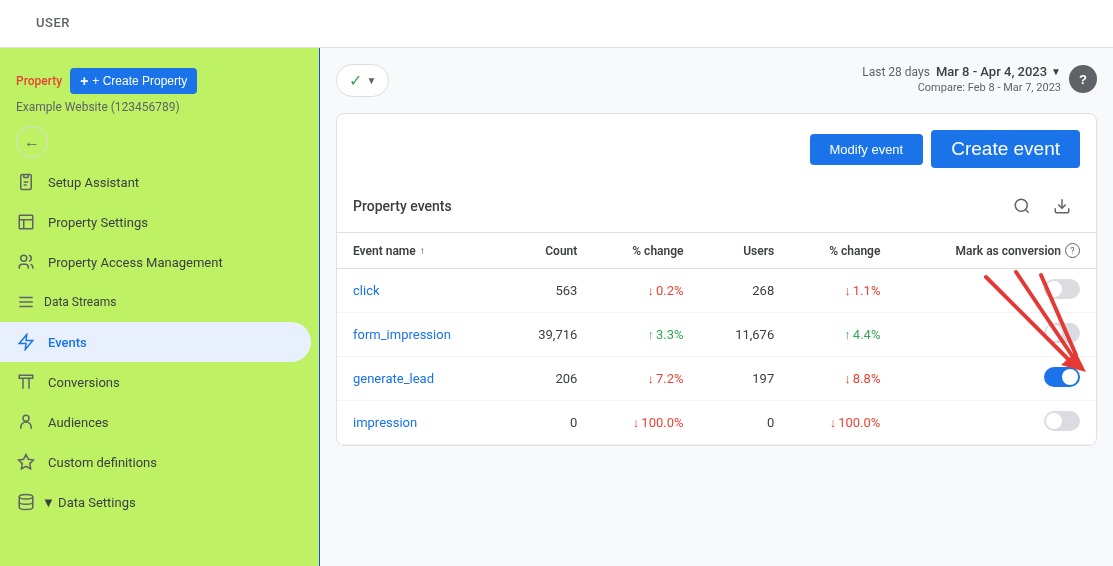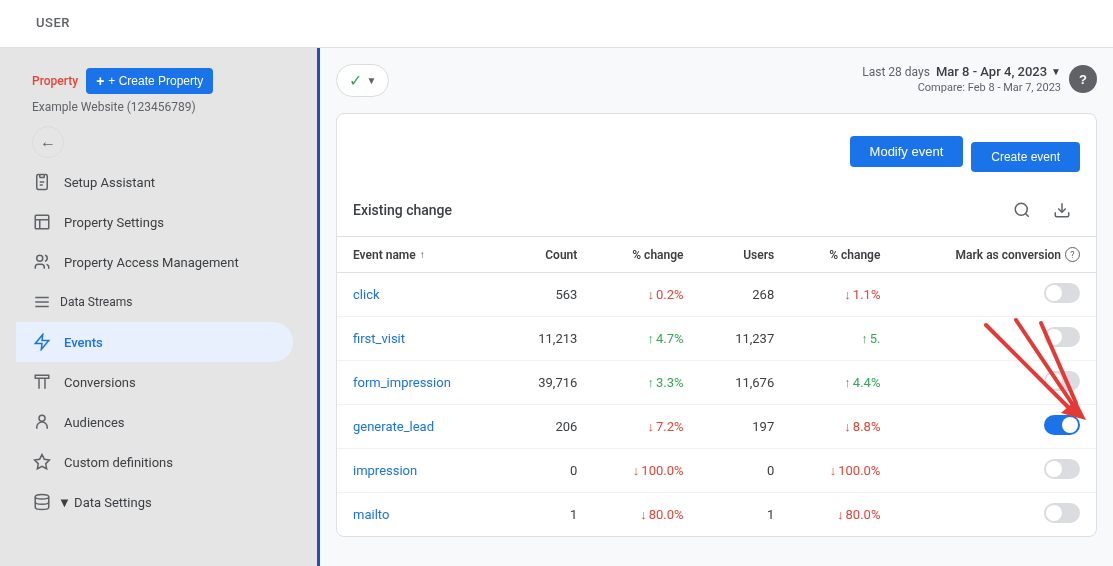--- a/index.html
+++ b/index.html
@@ -7,21 +7,21 @@
   </style>
 </head>
 <body>
 
 <div style="background:#fff; border-bottom:1px solid #e0e0e0; height:48px; display:flex; align-items:center; padding:0 24px; gap:8px;">
   <div style="font-size:13px; font-weight:500; padding:14px 12px; cursor:pointer; border-bottom:2px solid transparent; color:#5f6368; text-transform:uppercase; letter-spacing:0.5px; height:61px; display:flex; align-items:center;">USER</div>
 </div>
 
 <div style="display:flex; height:518px; overflow:hidden;">
 
-  <div style="width:320px; min-width:320px; background:#e5e5e5; border-right:3px solid #1d4ed8; overflow-y:auto; padding:12px 16px;">
+  <div style="width:320px; min-width:320px; background:#bef264; border-right:1px solid #1d4ed8; overflow-y:auto; padding:12px 0;">
 
     <div style="display:flex; align-items:center; gap:8px; padding:8px 16px 4px 16px;">
       <span style="font-size:12px; color:#ea4335; font-weight:500;">Property</span>
       <button style="display:flex; align-items:center; gap:4px; background:#1a73e8; color:#fff; border:none; border-radius:4px; padding:5px 10px; font-size:12px; font-weight:500; cursor:pointer;">
         <span style="font-size:14px; font-weight:bold;">+</span>
         <span style="white-space:nowrap;">+ Create Property</span>
       </button>
     </div>
     <div style="font-size:12px; color:#5f6368; padding:2px 16px 8px 16px;">Example Website (123456789)</div>
 
@@ -148,25 +148,25 @@
           <div style="font-size:11px; color:#5f6368;">Compare: Feb 8 - Mar 7, 2023</div>
         </div>
         <button style="width:28px; height:28px; border-radius:50%; background:#5f6368; color:#fff; display:flex; align-items:center; justify-content:center; font-size:13px; font-weight:bold; cursor:pointer; border:none; flex-shrink:0;">?</button>
       </div>
     </div>
 
     <div style="background:#fff; border-radius:8px; border:1px solid #e0e0e0;">
 
       <div style="display:flex; align-items:center; justify-content:flex-end; padding:16px 16px 12px 16px; gap:8px;">
         <button style="background:#1a73e8; color:#fff; border:none; border-radius:4px; padding:8px 20px; font-size:13px; font-weight:500; cursor:pointer;">Modify event</button>
-        <button style="background:#1a73e8; color:#fff; border:none; border-radius:4px; padding:8px 20px; font-size:12px; font-weight:500; cursor:pointer;margin-top:12px;">Create event</button>
+        <button style="background:#1a73e8; color:#fff; border:none; border-radius:4px; padding:8px 20px; font-size:19px; font-weight:500; cursor:pointer;">Create event</button>
       </div>
 
       <div style="display:flex; align-items:center; justify-content:space-between; padding:8px 16px; border-bottom:1px solid #e0e0e0;">
-        <span style="font-size:14px; font-weight:500; color:#3c4043;">Existing change</span>
+        <span style="font-size:14px; font-weight:500; color:#3c4043;">Property events</span>
         <div style="display:flex; align-items:center; gap:4px;">
           <button style="width:36px; height:36px; border-radius:50%; display:flex; align-items:center; justify-content:center; cursor:pointer; color:#5f6368; border:none; background:none; font-size:16px;">
             <svg width="18" height="18" viewBox="0 0 24 24" fill="none" stroke="currentColor" stroke-width="2">
                 <circle cx="11" cy="11" r="8"></circle>
                 <line x1="21" y1="21" x2="16.65" y2="16.65"></line>
               </svg>
           </button>
           <button style="width:36px; height:36px; border-radius:50%; display:flex; align-items:center; justify-content:center; cursor:pointer; color:#5f6368; border:none; background:none; font-size:16px;">
             <svg width="18" height="18" viewBox="0 0 24 24" fill="none" stroke="currentColor" stroke-width="2">
                 <path d="M21 15v4a2 2 0 0 1-2 2H5a2 2 0 0 1-2-2v-4"></path>
@@ -212,37 +212,20 @@
                   <span style="color:#ea4335; display:flex; align-items:center; justify-content:flex-end; gap:2px;">↓<span>1.1%</span></span>
                 </td>
               <td style="padding:10px 16px; text-align:right; border-bottom:1px solid #f1f3f4;">
                 <label style="position:relative; display:inline-block; width:36px; height:20px; cursor:pointer;">
                   <span style="position:absolute; top:0; left:0; right:0; bottom:0; background:#dadce0; border-radius:20px; display:block;"></span>
                   <span style="position:absolute; height:16px; width:16px; left:2px; bottom:2px; background:#fff; border-radius:50; display:block; top:2px; border-radius:50%;"></span>
                 </label>
               </td>
             </tr>
 
-            <tr>
-              <td style="padding:10px 16px; border-bottom:1px solid #f1f3f4;"><a style="color:#1a73e8; cursor:pointer; text-decoration:none;">first_visit</a></td>
-              <td style="padding:10px 16px; text-align:right; border-bottom:1px solid #f1f3f4;">11,213</td>
-              <td style="padding:10px 16px; text-align:right; border-bottom:1px solid #f1f3f4;">
-                  <span style="color:#34a853; display:flex; align-items:center; justify-content:flex-end; gap:2px;">↑<span>4.7%</span></span>
-                </td>
-              <td style="padding:10px 16px; text-align:right; border-bottom:1px solid #f1f3f4;">11,237</td>
-              <td style="padding:10px 16px; text-align:right; border-bottom:1px solid #f1f3f4;">
-                  <span style="color:#34a853; display:flex; align-items:center; justify-content:flex-end; gap:2px;">↑<span>5.</span></span>
-                </td>
-              <td style="padding:10px 16px; text-align:right; border-bottom:1px solid #f1f3f4;">
-                <label style="position:relative; display:inline-block; width:36px; height:20px; cursor:pointer;">
-                  <span style="position:absolute; top:0; left:0; right:0; bottom:0; background:#dadce0; border-radius:20px; display:block;"></span>
-                  <span style="position:absolute; height:16px; width:16px; left:2px; bottom:2px; background:#fff; border-radius:50%; display:block; top:2px;"></span>
-                </label>
-              </td>
-            </tr>
 
             <tr>
               <td style="padding:10px 16px; border-bottom:1px solid #f1f3f4;"><a style="color:#1a73e8; cursor:pointer; text-decoration:none;">form_impression</a></td>
               <td style="padding:10px 16px; text-align:right; border-bottom:1px solid #f1f3f4;">39,716</td>
               <td style="padding:10px 16px; text-align:right; border-bottom:1px solid #f1f3f4;">
                   <span style="color:#34a853; display:flex; align-items:center; justify-content:flex-end; gap:2px;">↑<span>3.3%</span></span>
                 </td>
               <td style="padding:10px 16px; text-align:right; border-bottom:1px solid #f1f3f4;">11,676</td>
               <td style="padding:10px 16px; text-align:right; border-bottom:1px solid #f1f3f4;">
                   <span style="color:#34a853; display:flex; align-items:center; justify-content:flex-end; gap:2px;">↑<span>4.4%</span></span>
@@ -295,36 +278,19 @@
                   <span style="color:#ea4335; display:flex; align-items:center; justify-content:flex-end; gap:2px;">↓<span>100.0%</span></span>
                 </td>
               <td style="padding:10px 16px; text-align:right; border-bottom:1px solid #f1f3f4;">
                 <label style="position:relative; display:inline-block; width:36px; height:20px; cursor:pointer;">
                   <span style="position:absolute; top:0; left:0; right:0; bottom:0; background:#dadce0; border-radius:20px; display:block;"></span>
                   <span style="position:absolute; height:16px; width:16px; left:2px; bottom:2px; background:#fff; border-radius:50%; display:block; top:2px;"></span>
                 </label>
               </td>
             </tr>
 
-            <tr>
-              <td style="padding:10px 16px;"><a style="color:#1a73e8; cursor:pointer; text-decoration:none;">mailto</a></td>
-              <td style="padding:10px 16px; text-align:right;">1</td>
-              <td style="padding:10px 16px; text-align:right;">
-                  <span style="color:#ea4335; display:flex; align-items:center; justify-content:flex-end; gap:2px;">↓<span>80.0%</span></span>
-                </td>
-              <td style="padding:10px 16px; text-align:right;">1</td>
-              <td style="padding:10px 16px; text-align:right;">
-                  <span style="color:#ea4335; display:flex; align-items:center; justify-content:flex-end; gap:2px;">↓<span>80.0%</span></span>
-                </td>
-              <td style="padding:10px 16px; text-align:right;">
-                <label style="position:relative; display:inline-block; width:36px; height:20px; cursor:pointer;">
-                  <span style="position:absolute; top:0; left:0; right:0; bottom:0; background:#dadce0; border-radius:20px; display:block;"></span>
-                  <span style="position:absolute; height:16px; width:16px; left:2px; bottom:2px; background:#fff; border-radius:50%; display:block; top:2px;"></span>
-                </label>
-              </td>
-            </tr>
           </tbody>
         </table>
       </div>
 
     </div>
   </div>
 </div>
 
 </body></html>

